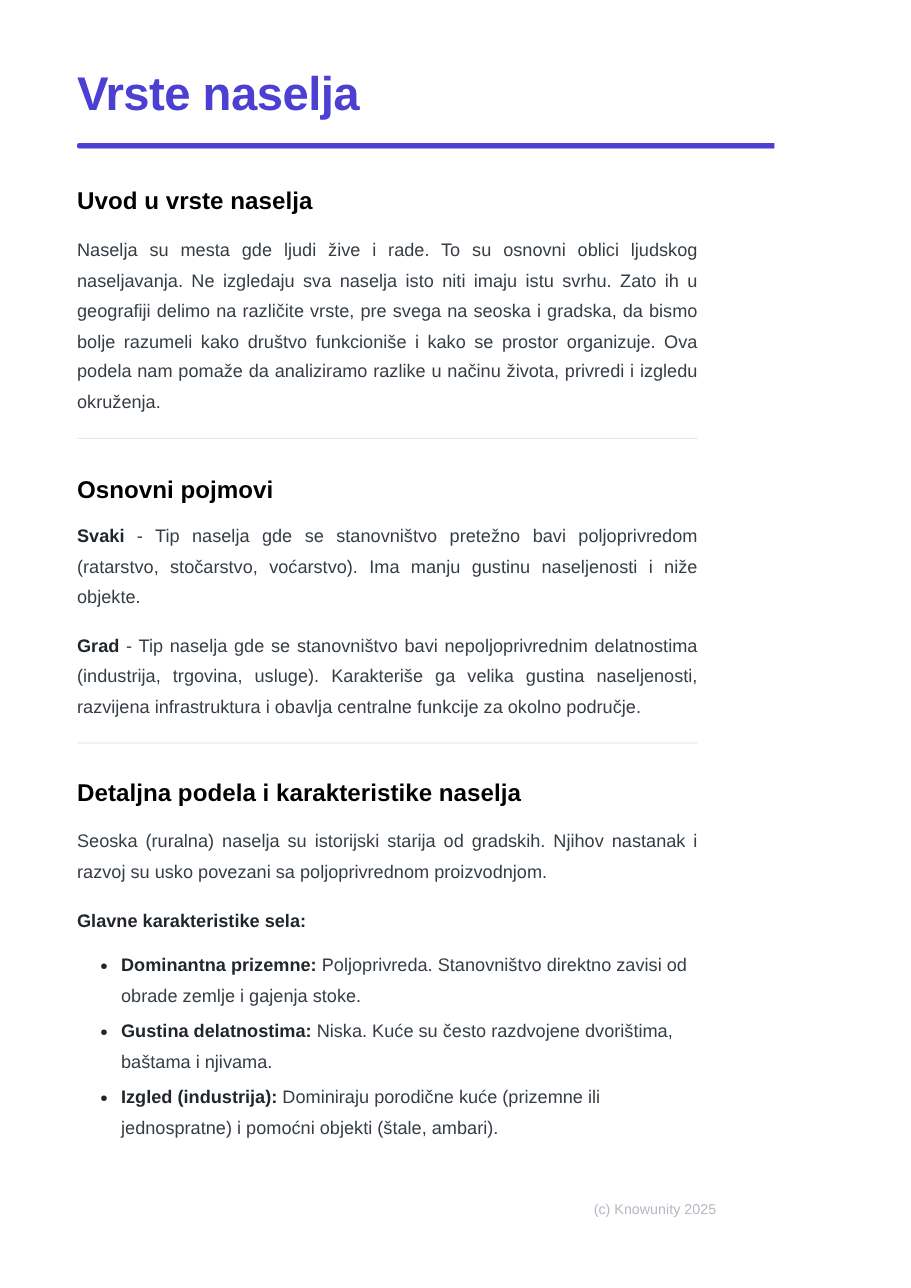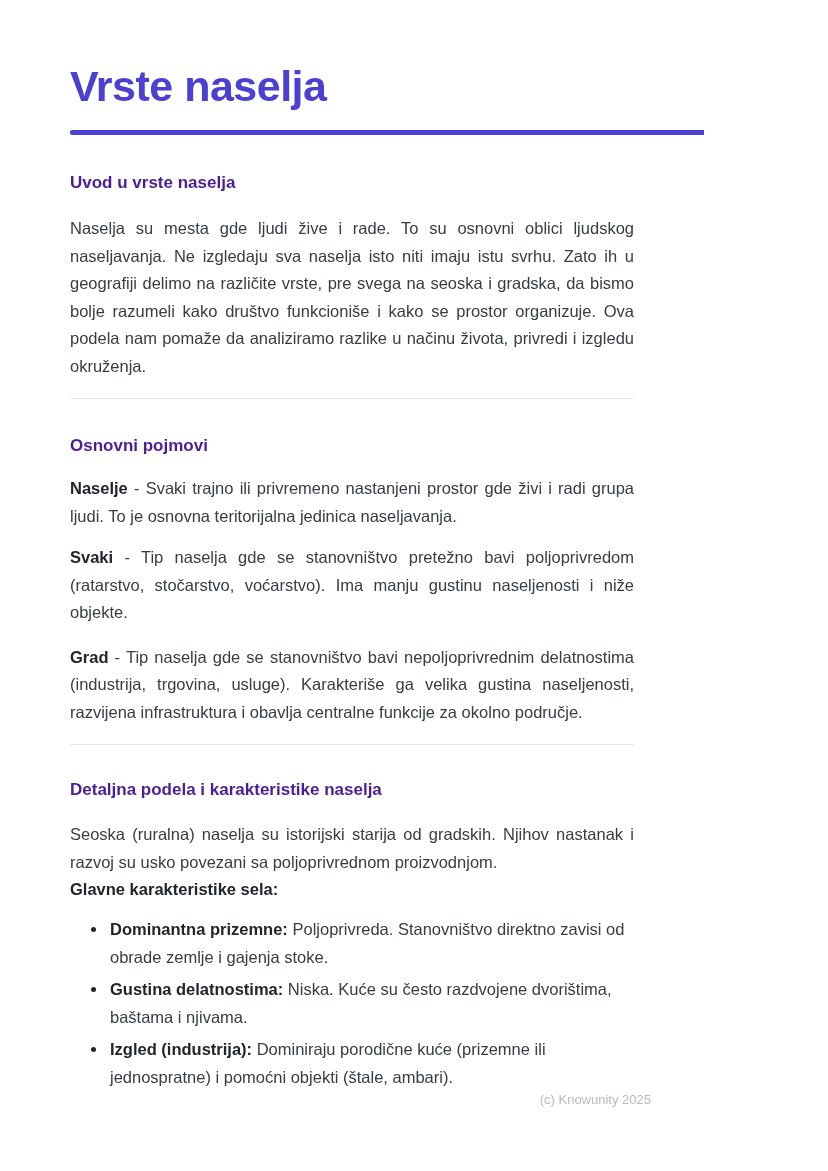--- a/index.html
+++ b/index.html
@@ -39,24 +39,24 @@
     color: #4b40d2;
   }
   .title-rule {
     margin-top: 18px;
     width: 647px;
     height: 5px;
     background: #4b40d2;
     border-radius: 2px;
   }
   h2.section-heading {
-    font-size: 17px;
+    font-size: 22px;
     line-height: 30px;
     font-weight: bold;
-    color: #4c1d95;
+    color: #000000;
   }
   h2.h-intro    { margin-top: 33px; }
   h2.h-pojmovi  { margin-top: 32px; }
   h2.h-detaljna { margin-top: 30px; }
   h3.sub-heading {
     margin-top: 28px;
     font-size: 21px;
     line-height: 26px;
     font-weight: bold;
     color: #7e76e8;
@@ -66,20 +66,21 @@
     line-height: 27.5px;
     color: #363d44;
   }
   .justify { text-align: justify; }
   p.p-intro   { margin-top: 17px; }
   p.p-term-0  { margin-top: 14px; }
   p.p-term-1  { margin-top: 14px; }
   p.p-term-2  { margin-top: 17px; }
   p.p-seoska  { margin-top: 16px; }
   p.list-title {
+    margin-top: 18px;
     font-size: 16.5px;
     line-height: 27px;
     font-weight: bold;
     color: #21262c;
   }
   strong.term-lead, strong.bullet-lead {
     font-weight: bold;
     color: #21262c;
   }
   hr.divider {
@@ -123,21 +124,20 @@
     <h1 class="doc-title">Vrste naselja</h1>
     <div class="title-rule"></div>
 
     <h2 class="section-heading h-intro">Uvod u vrste naselja</h2>
     <p class="body-text justify p-intro">Naselja su mesta gde ljudi žive i rade. To su osnovni oblici ljudskog naseljavanja. Ne izgledaju sva naselja isto niti imaju istu svrhu. Zato ih u geografiji delimo na različite vrste, pre svega na seoska i gradska, da bismo bolje razumeli kako društvo funkcioniše i kako se prostor organizuje. Ova podela nam pomaže da analiziramo razlike u načinu života, privredi i izgledu okruženja.</p>
 
     <hr class="divider divider-1">
 
     <h2 class="section-heading h-pojmovi">Osnovni pojmovi</h2>
 
-    <p class="body-text justify p-term-0"><strong class="term-lead">Naselje</strong><span> - Svaki trajno ili privremeno nastanjeni prostor gde živi i radi grupa ljudi. To je osnovna teritorijalna jedinica naseljavanja.</span></p>
 
     <p class="body-text justify p-term-1"><strong class="term-lead">Svaki</strong><span> - Tip naselja gde se stanovništvo pretežno bavi poljoprivredom (ratarstvo, stočarstvo, voćarstvo). Ima manju gustinu naseljenosti i niže objekte.</span></p>
 
     <p class="body-text justify p-term-2"><strong class="term-lead">Grad</strong><span> - Tip naselja gde se stanovništvo bavi nepoljoprivrednim delatnostima (industrija, trgovina, usluge). Karakteriše ga velika gustina naseljenosti, razvijena infrastruktura i obavlja centralne funkcije za okolno područje.</span></p>
 
     <hr class="divider divider-2">
 
     <h2 class="section-heading h-detaljna">Detaljna podela i karakteristike naselja</h2>
 
 

